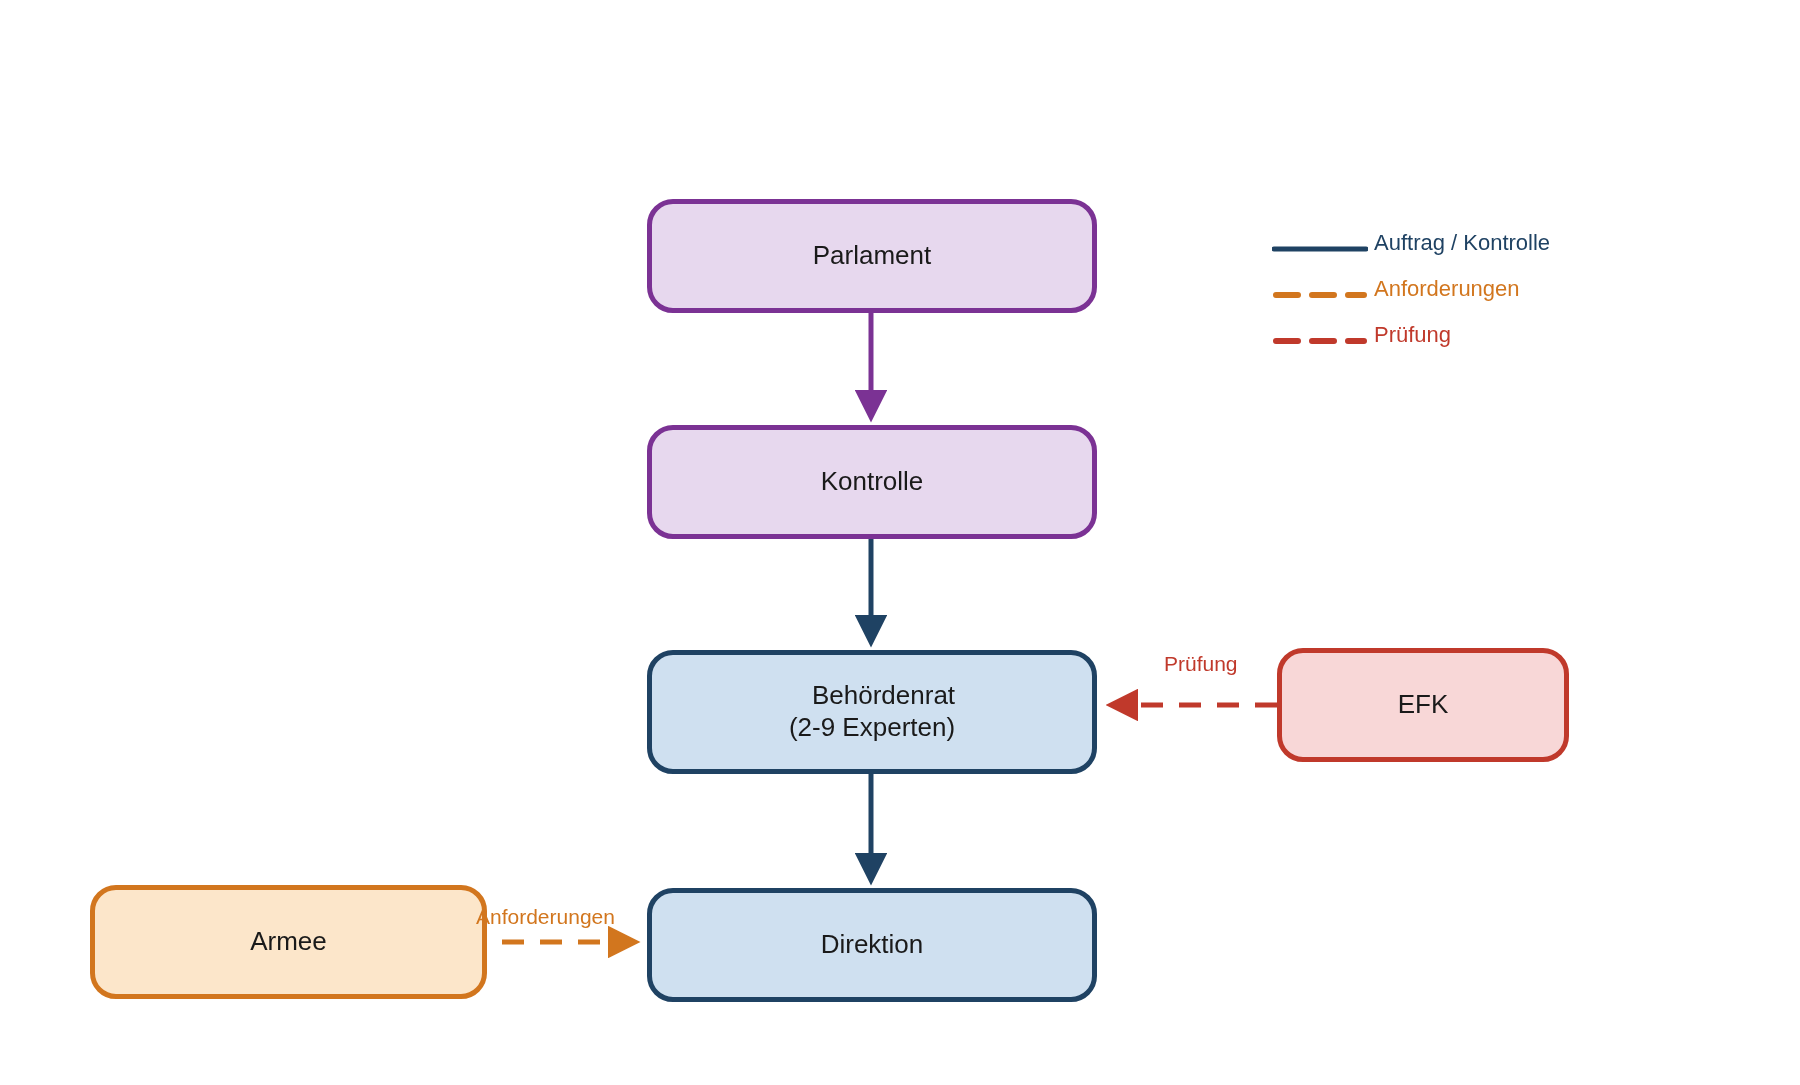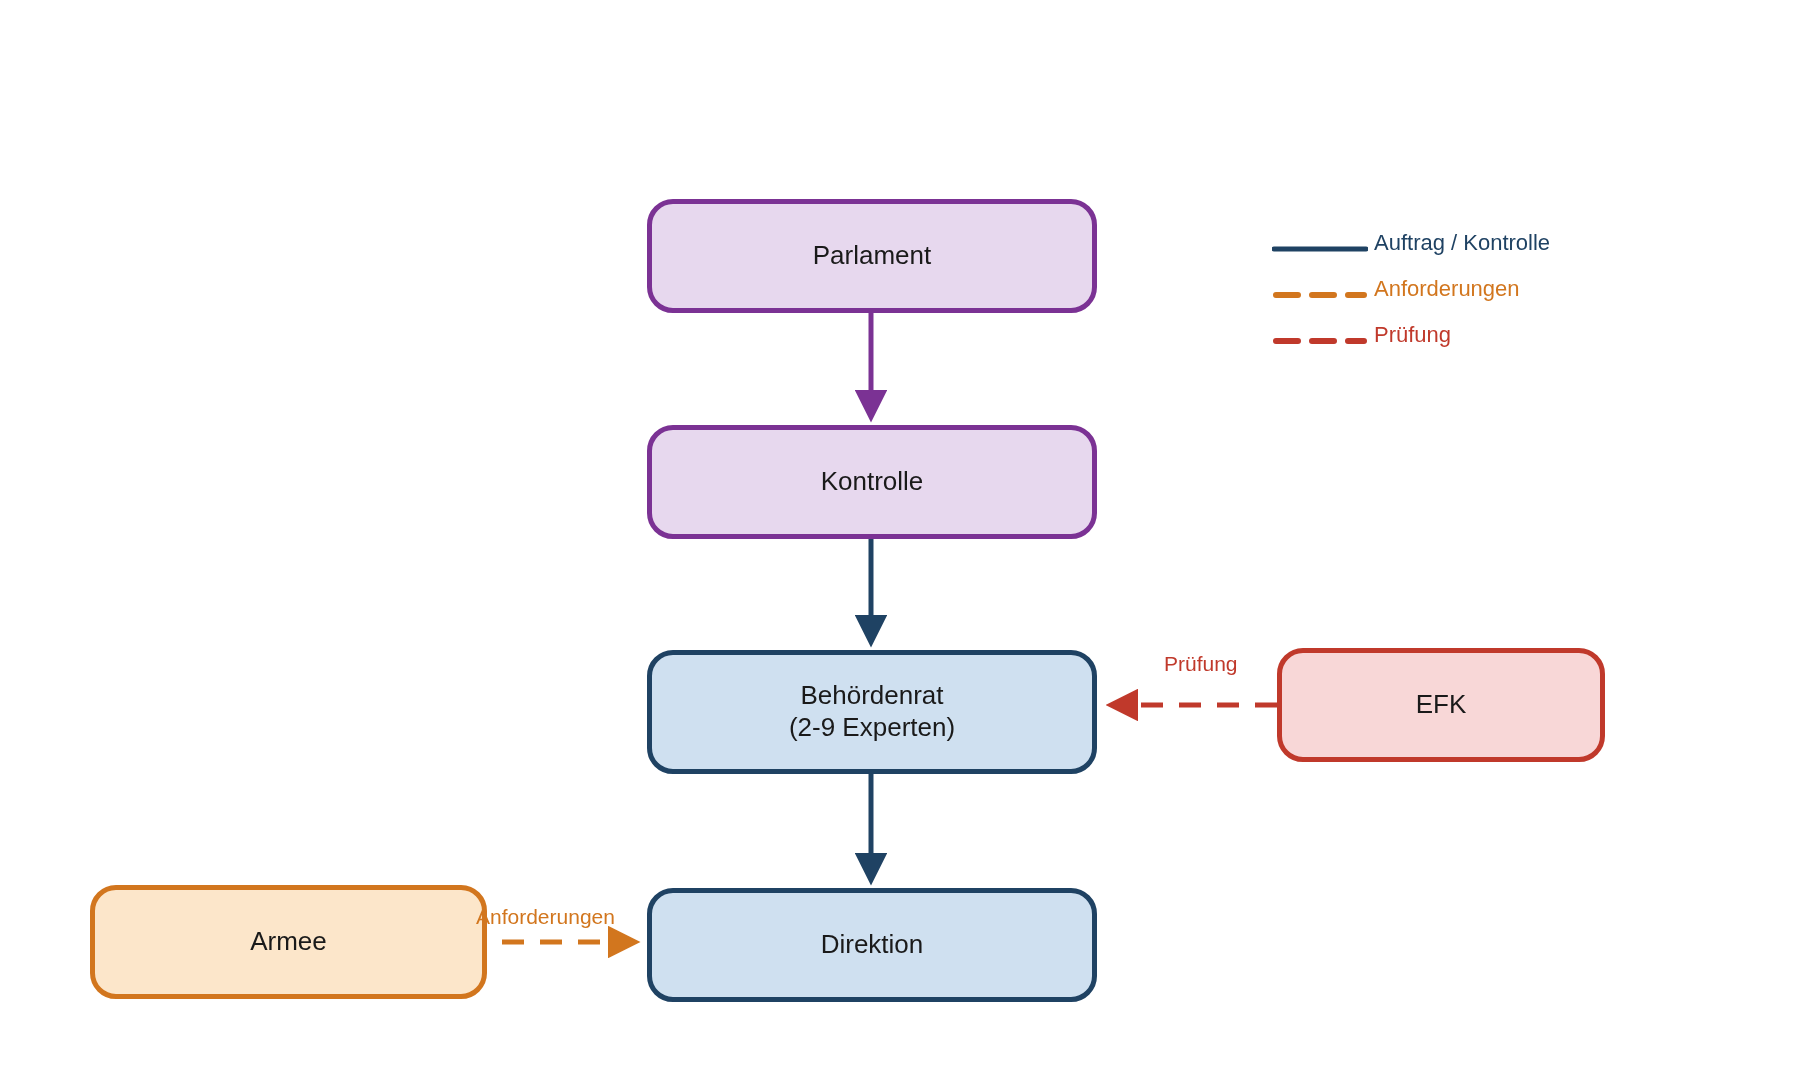--- a/index.html
+++ b/index.html
@@ -52,29 +52,29 @@
     border-radius: 26px;
     border-width: 5px;
     border-style: solid;
     font-size: 26px;
     line-height: 1.22;
     color: #1a1a1a;
   }
   .node .node-label { display: block; }
 
   .node-purple  { border-color: #7b3294; background: #e7d8ee; }
-  .node-blue    { border-color: #1f4263; background: #cfe0f0; }
+  .node-blue    { border-color: #1f4263; background: #cfe0f0; text-align: right; }
   .node-red     { border-color: #c0392b; background: #f8d7d7; }
   .node-orange  { border-color: #d2761e; background: #fce6ca; }
 
   #node-parlament    { left: 647px; top: 199px;  width: 450px; height: 114px; }
   #node-bundesrat    { left: 647px; top: 425px;  width: 450px; height: 114px; }
   #node-behoerdenrat { left: 647px; top: 650px;  width: 450px; height: 124px; }
   #node-direktion    { left: 647px; top: 888px;  width: 450px; height: 114px; }
-  #node-efk          { left: 1277px; top: 648px; width: 328px; height: 114px; }
+  #node-efk          { left: 1277px; top: 648px; width: 292px; height: 114px; }
   #node-armee        { left: 90px;  top: 885px;  width: 397px; height: 114px; }
 
   
   .edge-label {
     position: absolute;
     font-size: 21px;
     white-space: nowrap;
   }
   #edge-label-pruefung {
     left: 1164px;

